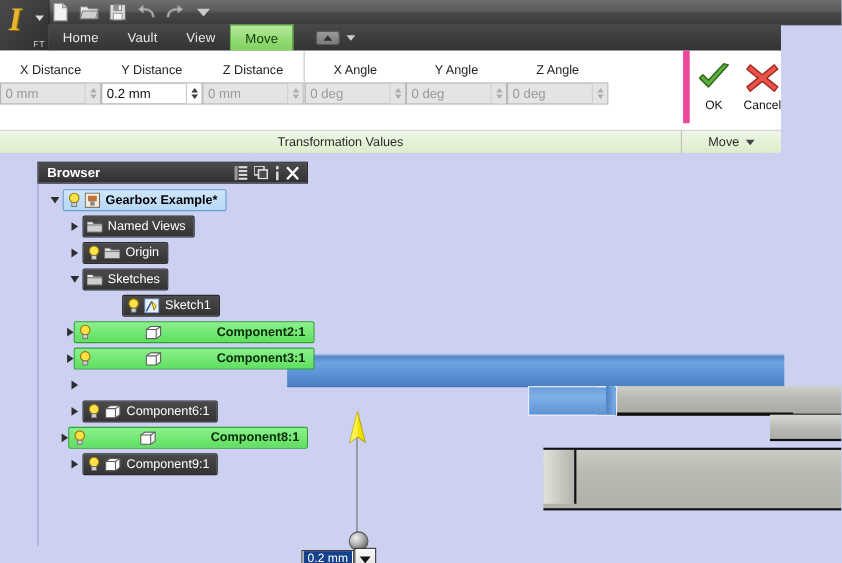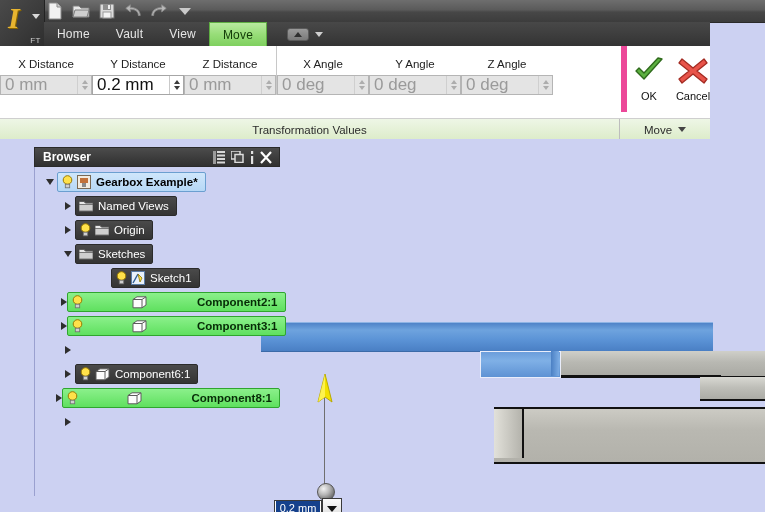--- a/index.html
+++ b/index.html
@@ -73,21 +73,21 @@
     position:absolute;left:0;top:0;width:544px;height:72px;display:flex;align-items:flex-start;
   }
   .fieldgrp{width:103px;padding-top:12px;text-align:center;position:relative;}
   .fieldgrp.sep{border-left:1px solid #c8c8c8;}
   .flabel{font-size:11.5px;color:#222;margin-bottom:5px;}
   .fbox{
     margin:0 auto;width:92px;height:20px;border:1px solid #a6a6a6;background:#fff;
     display:flex;align-items:stretch;box-sizing:border-box;
   }
   .fbox.disabled{background:#e4e4e4;border-color:#b5b5b5;}
-  .fval{flex:1;display:flex;align-items:center;padding-left:4px;font-size:17px;color:#111;}
+  .fval{flex:1;display:flex;align-items:center;padding-left:4px;font-size:12px;color:#111;}
   .fbox.disabled .fval{color:#9a9a9a;}
   .spin{width:13px;border-left:1px solid #c9c9c9;display:flex;flex-direction:column;
         justify-content:center;align-items:center;gap:2px;background:#fff;}
   .fbox.disabled .spin{background:#e4e4e4;border-left-color:#cfcfcf;}
   .sp-up,.sp-dn{width:0;height:0;border-left:3px solid transparent;border-right:3px solid transparent;}
   .sp-up{border-bottom:4px solid #3a3a3a;}
   .sp-dn{border-top:4px solid #3a3a3a;}
   .fbox.disabled .sp-up{border-bottom-color:#adadad;}
   .fbox.disabled .sp-dn{border-top-color:#adadad;}
 
@@ -555,18 +555,30 @@
                 <path d="M1 3.5 L10 3.5 L10 11.8" fill="none" stroke="#5d5d5d" stroke-width="1"></path>
                 <path d="M10 3.5 L14 0.8" fill="none" stroke="#5d5d5d" stroke-width="1"></path>
               </svg>
               <span class="chip-label">Component8:1</span>
             </span>
           </div>
           <div class="node" style="padding-left: 26px;">
             <span class="arrow-col">
               <i class="tri-collapsed"></i>
             </span>
+            <span class="chip">
+              <svg width="13" height="14" viewBox="0 0 13 14">
+                <circle cx="6.5" cy="5" r="4.3" fill="#ffe14a" stroke="#9a7a00" stroke-width="1"></circle>
+                <rect x="4.3" y="9.2" width="4.4" height="3.6" fill="#cfcfcf" stroke="#6f6f6f" stroke-width=".8"></rect>
+              </svg>
+              <svg width="15" height="13" viewBox="0 0 15 13">
+                <path d="M1 3.5 L5 0.8 L14 0.8 L14 9 L10 11.8 L1 11.8 Z" fill="#fdfdfd" stroke="#5d5d5d" stroke-width="1"></path>
+                <path d="M1 3.5 L10 3.5 L10 11.8" fill="none" stroke="#5d5d5d" stroke-width="1"></path>
+                <path d="M10 3.5 L14 0.8" fill="none" stroke="#5d5d5d" stroke-width="1"></path>
+              </svg>
+              <span class="chip-label">Component9:1</span>
+            </span>
           </div>
         </div>
     </div>
 
   </div>
 </div>
 
 </body></html>

